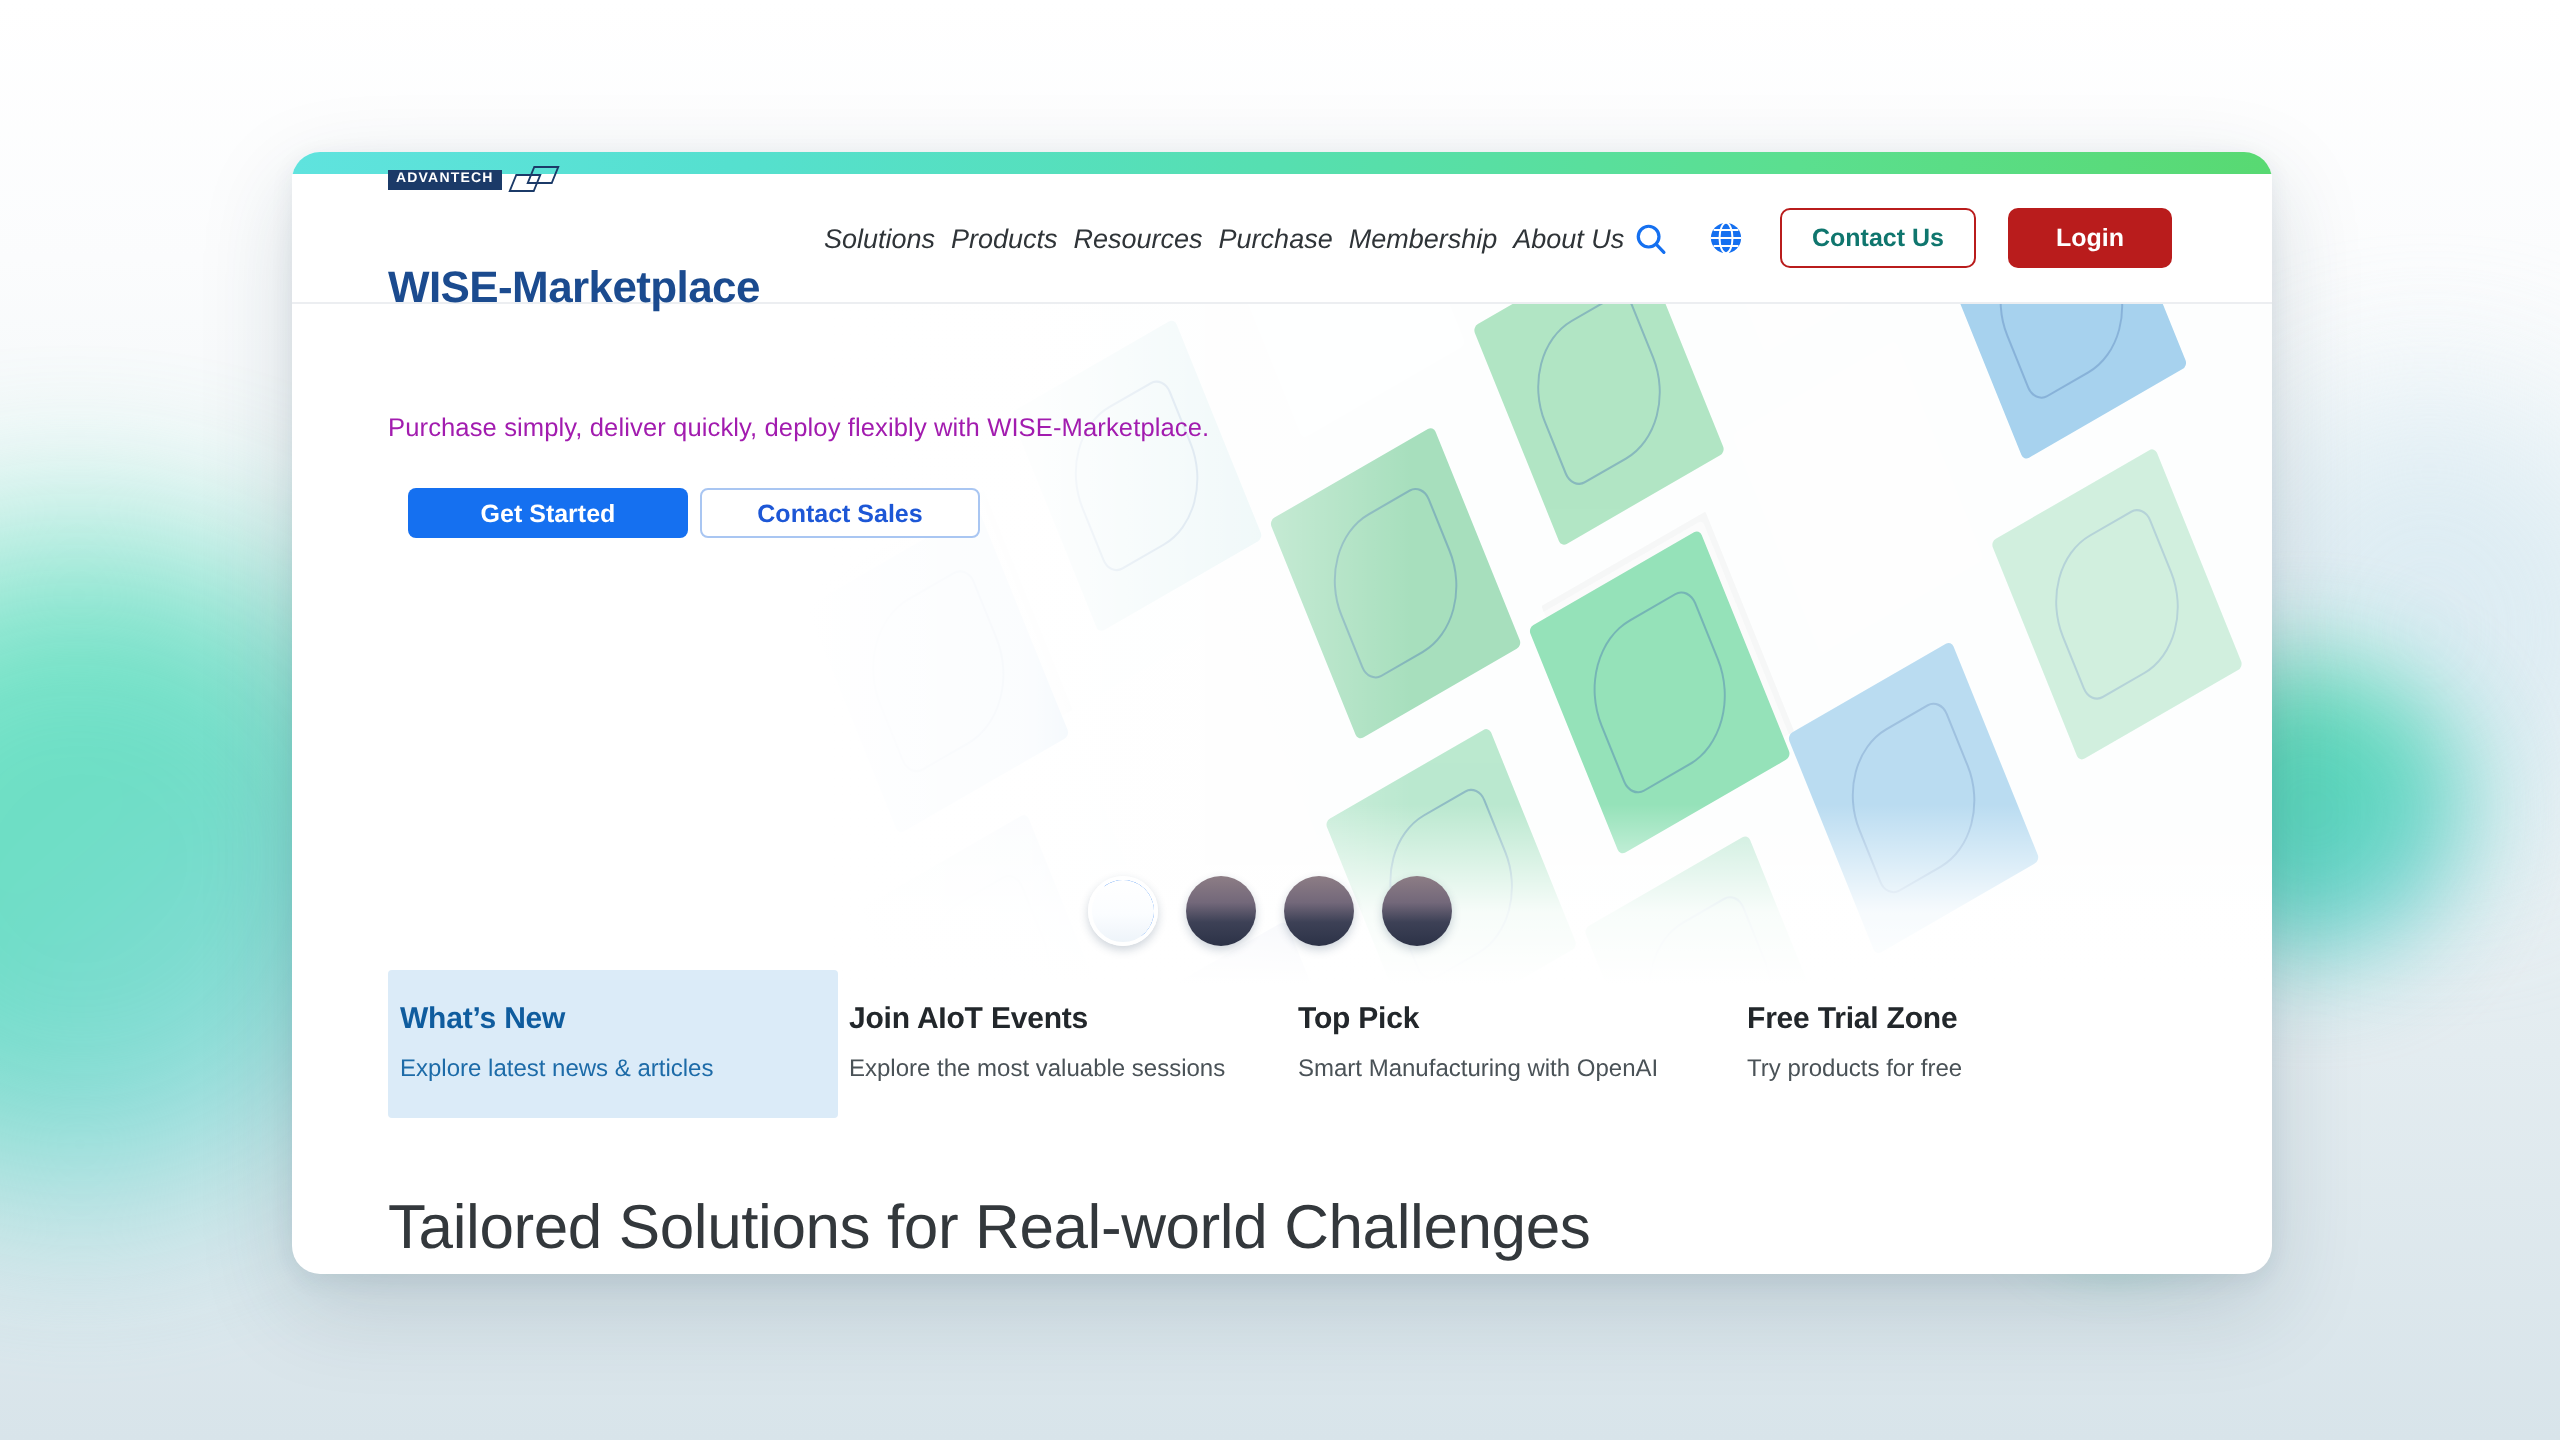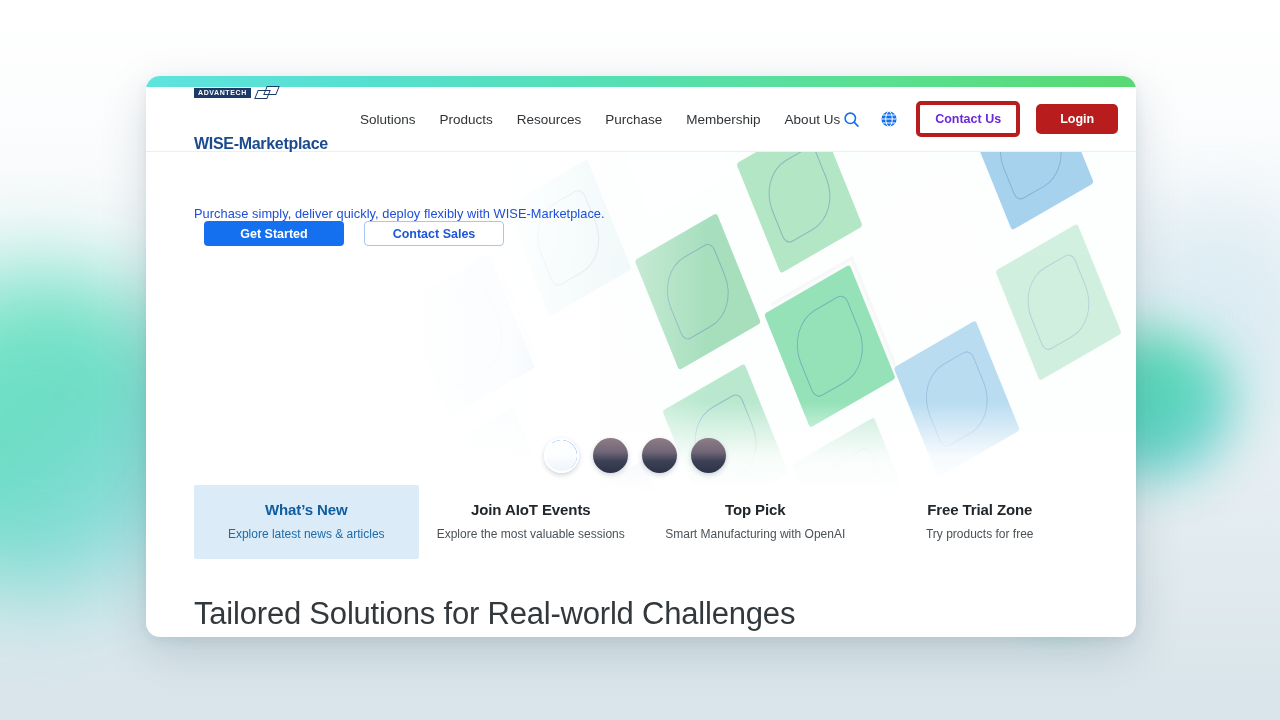--- a/index.html
+++ b/index.html
@@ -115,30 +115,31 @@
     display: block;
     border: 1.2px solid #1b3a68;
     width: 13px; height: 9px;
     transform: skewX(-22deg);
   }
   .logo-mark i:nth-child(1) { left: 0; top: 4px; }
   .logo-mark i:nth-child(2) { left: 9px; top: 0; }
   .logo-name {
     color: #1b4b8f;
     font-weight: bold;
-    font-size: 16px;
+    font-size: 22px;
     letter-spacing: -0.3px;
     white-space: nowrap;
     margin-top: 35px;
   }
 
   #main-nav {
     display: flex;
     align-items: center;
-    gap: 24px;
+    gap: 8px;
+    font-style: italic;
   }
   .nav-link {
     font-size: 13.5px;
     color: #2f3438;
     text-decoration: none;
     white-space: nowrap;
     cursor: pointer;
   }
 
   #header-actions {
@@ -146,22 +147,22 @@
     display: flex;
     align-items: center;
     gap: 16px;
   }
   .icon-btn {
     width: 22px; height: 22px;
     display: flex; align-items: center; justify-content: center;
     cursor: pointer;
   }
   .btn-contact {
-    border: 4px solid #b91c1c;
-    color: #6d28d9;
+    border: 1px solid #b91c1c;
+    color: #0f766e;
     background: #ffffff;
     font-size: 12.5px;
     font-weight: bold;
     padding: 7px 15px;
     border-radius: 5px;
     cursor: pointer;
     white-space: nowrap;
   }
   .btn-login {
     border: none;
@@ -234,26 +235,27 @@
     font-size: 27px;
     font-weight: bold;
     color: #282c30;
     line-height: 1.28;
     letter-spacing: -0.2px;
     max-width: 580px;
   }
   #hero-sub {
     margin-top: 12px;
     font-size: 12.8px;
-    color: #1d4ed8;
+    color: #a21caf;
     letter-spacing: .05px;
   }
   #hero-buttons {
-    display: flex;
-    gap: 20px;
+    margin-top: 23px;
+    display: flex;
+    gap: 6px;
     padding-left: 10px;
   }
   .btn-primary {
     background: #1570f0;
     color: #ffffff;
     border: none;
     border-radius: 4px;
     font-size: 12.5px;
     font-weight: bold;
     width: 140px;
@@ -307,21 +309,20 @@
 
   
   #feature-cards {
     position: absolute;
     left: 48px; right: 44px; top: 409px;
     z-index: 4;
     display: flex;
   }
   .feature-card {
     flex: 1;
-    text-align: center;
     padding: 16px 6px 18px;
     cursor: pointer;
   }
   .feature-card.highlight {
     background: #dbebf8;
     border-radius: 2px;
   }
   .feature-title {
     font-size: 15px;
     font-weight: bold;

